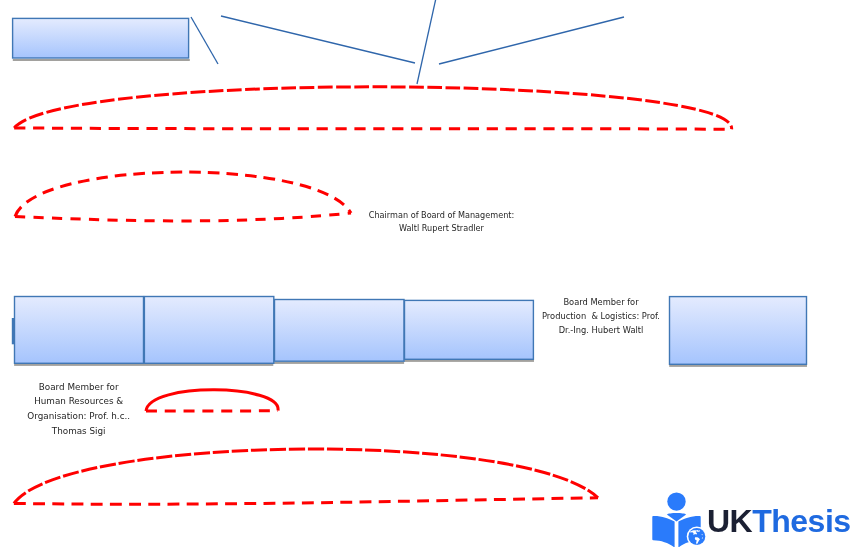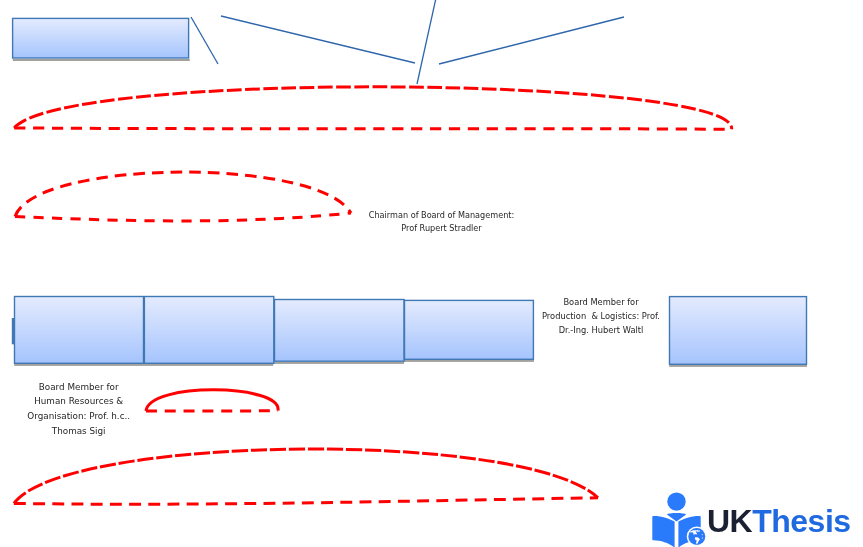--- a/index.html
+++ b/index.html
@@ -56,21 +56,21 @@
       <path d="M 15,216.5 C 35.3,159 317.9,156.8 351,213" stroke-dasharray="11.6 7"></path>
       <path d="M 15,216.5 C 127.1,221.4 239.5,224.6 351,213" stroke-dasharray="10.2 8.3"></path>
       <path d="M 146,411 C 149.3,381.8 281.8,384 278,410.5" stroke-dasharray="none"></path>
       <path d="M 146,411 C 189.8,410.9 234.4,411.5 278,410.5" stroke-dasharray="11 7.8"></path>
       <path d="M 13.9,503.4 C 63.8,434.7 526,429.2 598,497.8" stroke-dasharray="16.2 2.8"></path>
       <path d="M 13.9,503.4 C 208.8,506.3 403.6,500.9 598,497.8" stroke-dasharray="11.9 7.3"></path>
     </g>
   </svg>
 
   <div class="lbl" style="left:441.5px;top:208.5px;font-size:8.15px;line-height:13.7px;">Chairman of Board of Management:
-Prof Rupert Stradler</div>
+Waltl Rupert Stradler</div>
   <div class="lbl" style="left:601px;top:294.6px;font-size:8.3px;line-height:14.2px;">Board Member for
 Production  &amp; Logistics: Prof.
 Dr.-Ing. Hubert Waltl</div>
   <div class="lbl" style="left:78.7px;top:379.5px;font-size:8.8px;line-height:14.85px;">Board Member for
 Human Resources &amp;
 Organisation: Prof. h.c..
 Thomas Sigi</div>
 
   <svg class="layer" viewBox="0 0 863 547">
     <g fill="#2a7bfb">

